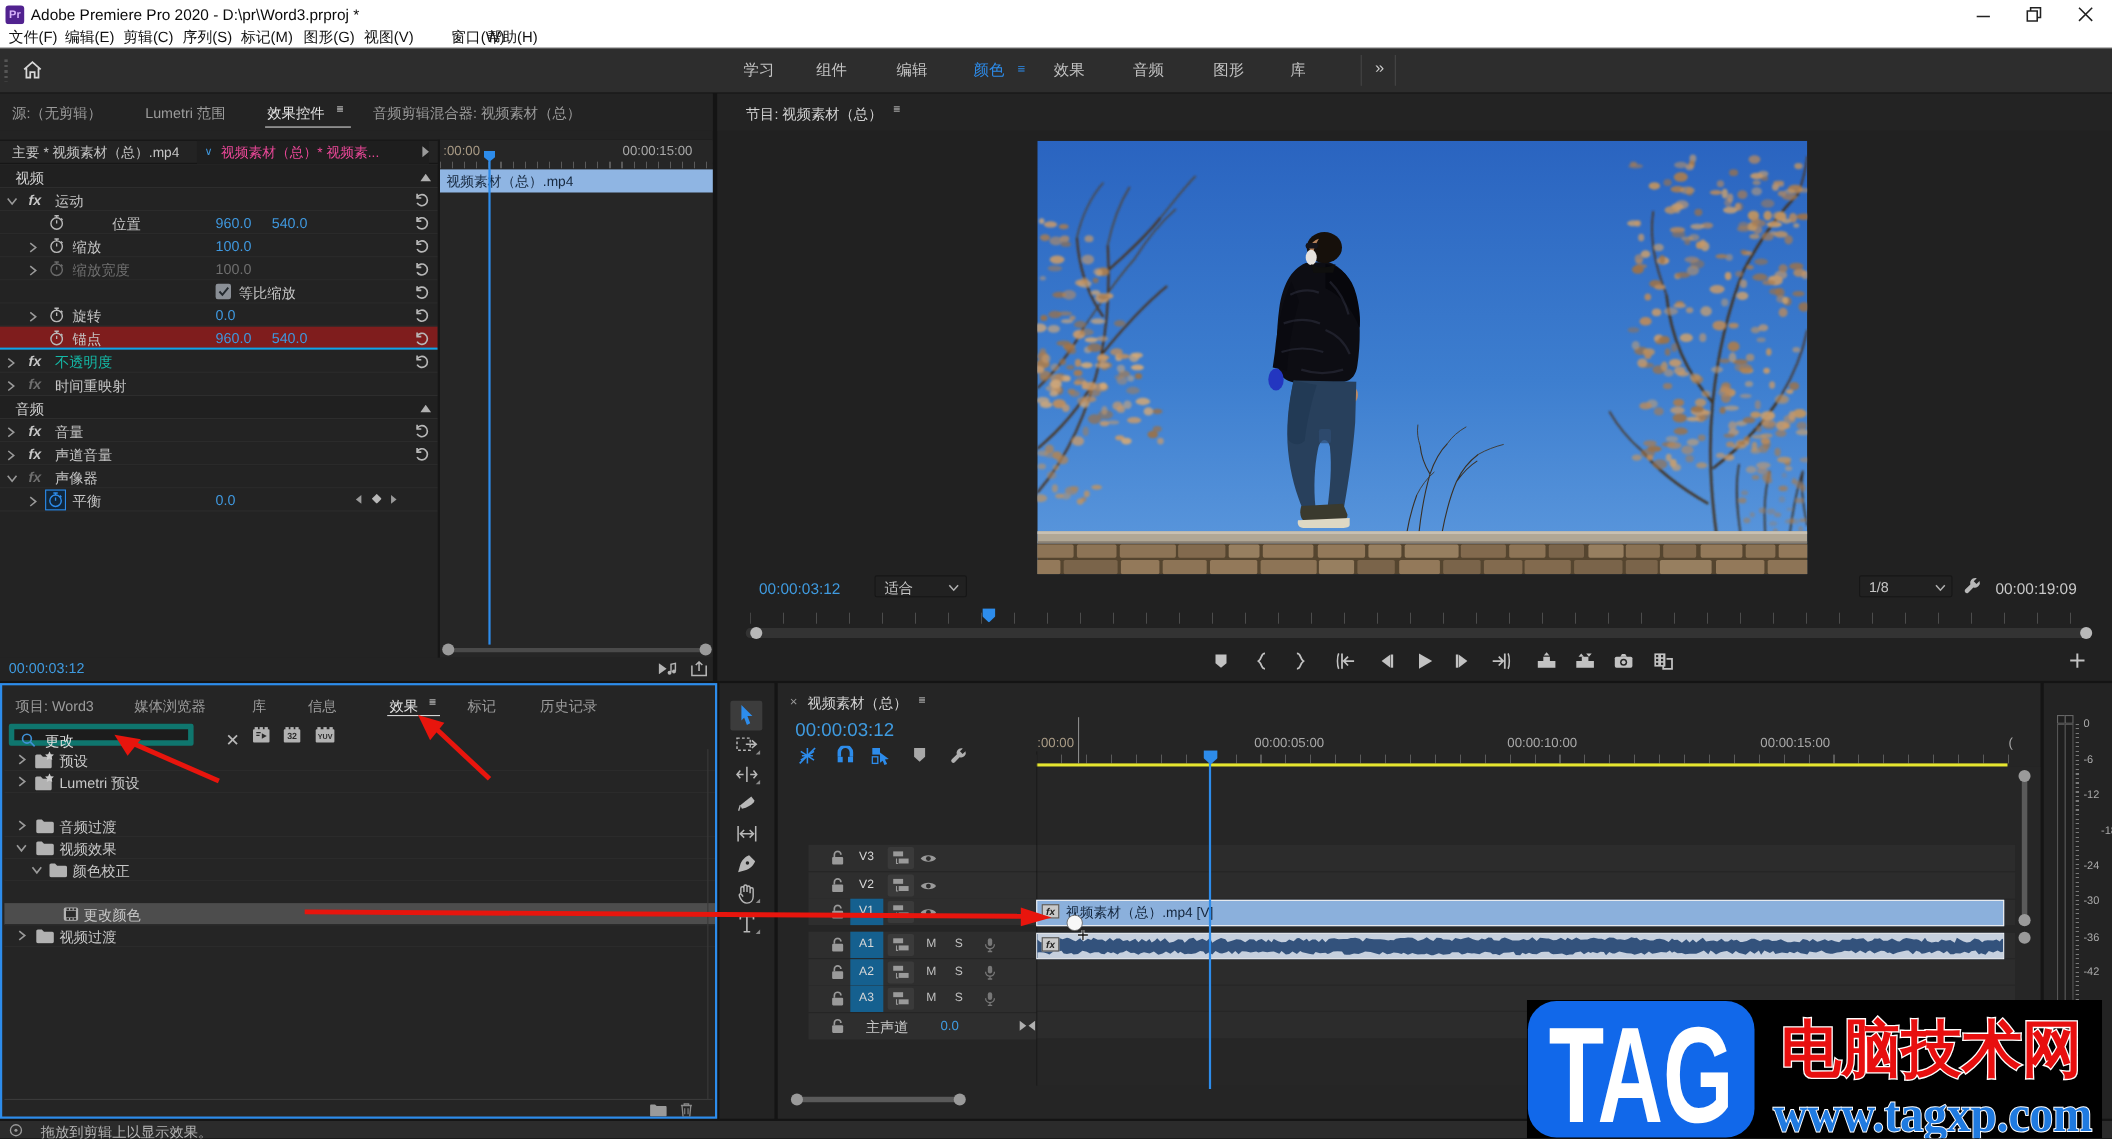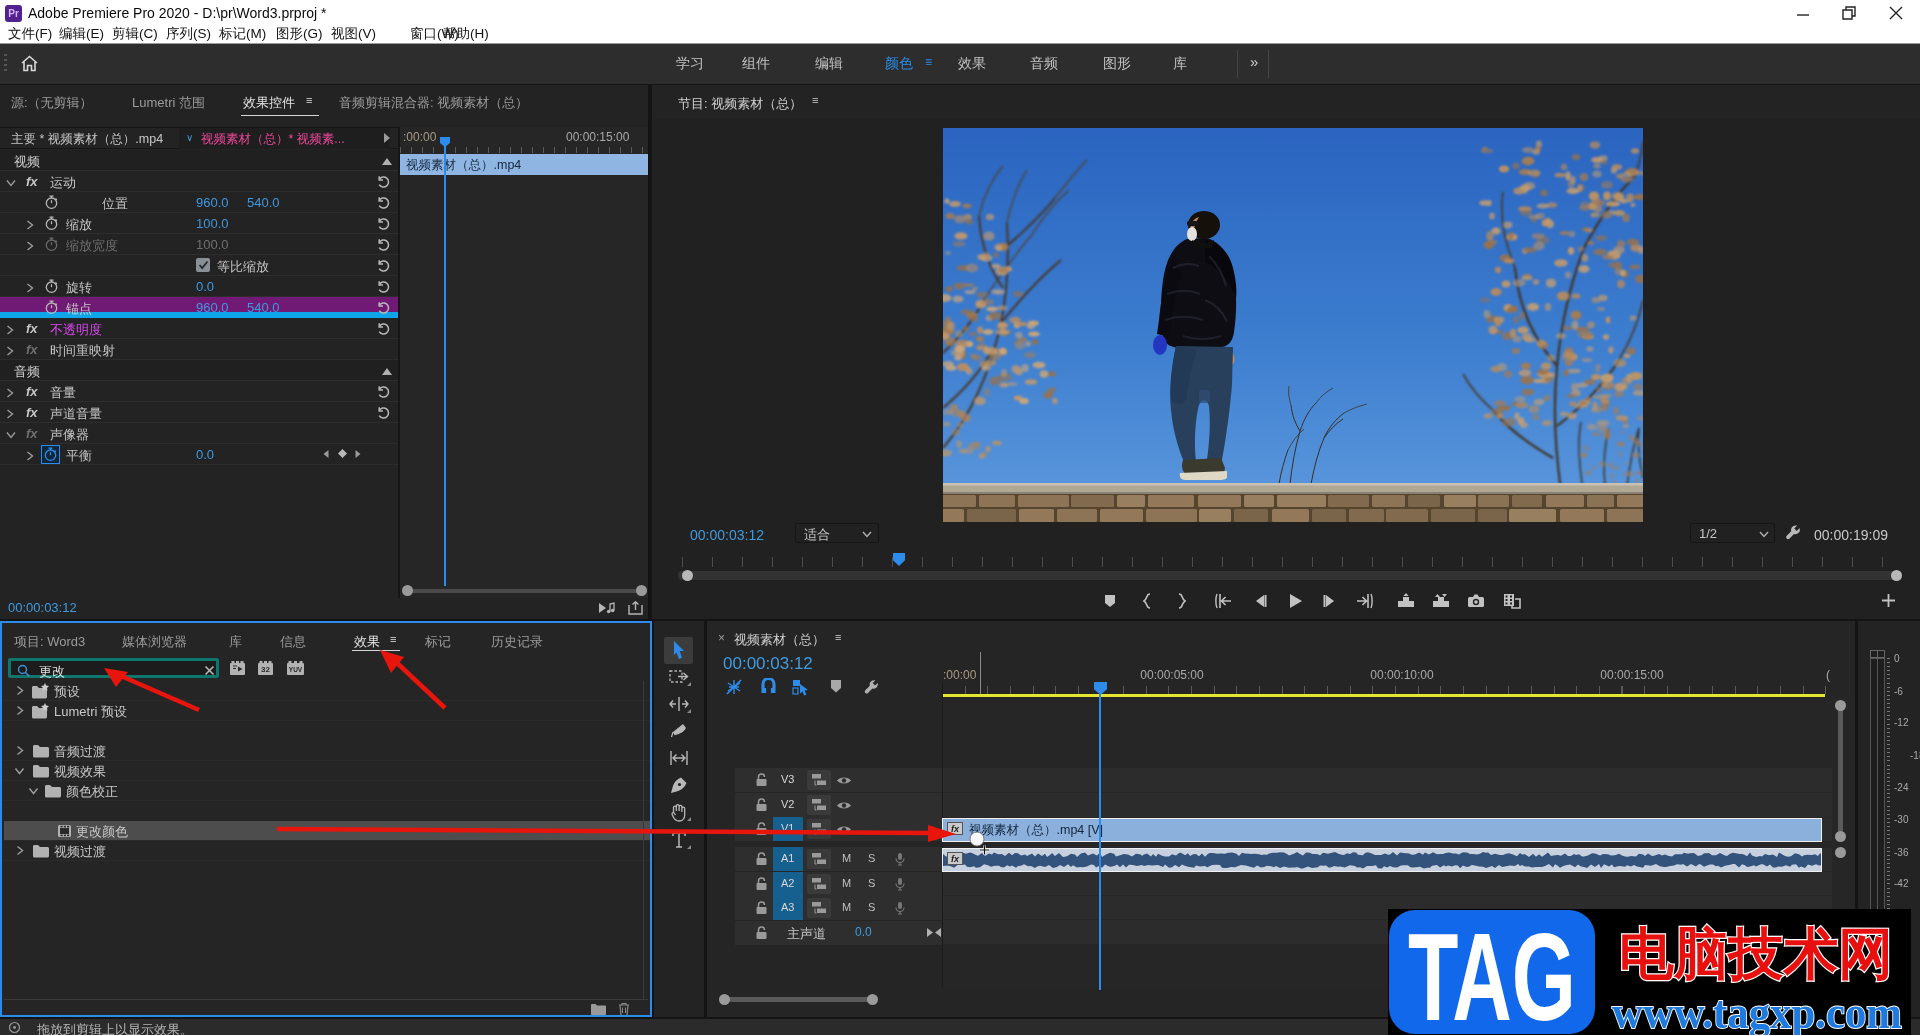--- a/index.html
+++ b/index.html
@@ -159,40 +159,40 @@
             <path d="M5.5 1.2 H9.5 M7.5 1.2 V3 M11.5 3.5 L12.8 5" stroke="#b8b8b8" stroke-width="1.3" fill="none"></path>
             <path d="M7.5 8.2 L7.5 5.2" stroke="#b8b8b8" stroke-width="1.2" fill="none"></path>
           </svg>
           <span class="t" style="left:66px;top:3px;color:#c6c6c6;">旋转</span>
           <span class="t" style="left:196px;top:3px;color:#3f97dd;">0.0</span>
           <svg class="abs" style="left:376px;top:3px" width="15" height="15" viewBox="0 0 15 15">
             <path d="M3.2 5.5 A 5 5 0 1 1 3.2 10.5" stroke="#b8b8b8" stroke-width="1.5" fill="none"></path>
             <path d="M3.2 2.2 V 6 H 7" stroke="#b8b8b8" stroke-width="1.5" fill="none"></path>
           </svg>
         </div>
-        <div style="position:relative;width:398px;height:21px;background:#701a75;border-bottom:6px solid #0ea5e9;">
+        <div style="position:relative;width:398px;height:21px;background:#7f1d1d;border-bottom:2px solid #0ea5e9;">
           <svg class="abs" style="left:44px;top:3px" width="15" height="15" viewBox="0 0 15 15">
             <circle cx="7.5" cy="8.2" r="5.2" stroke="#b8b8b8" stroke-width="1.3" fill="none"></circle>
             <path d="M5.5 1.2 H9.5 M7.5 1.2 V3 M11.5 3.5 L12.8 5" stroke="#b8b8b8" stroke-width="1.3" fill="none"></path>
             <path d="M7.5 8.2 L7.5 5.2" stroke="#b8b8b8" stroke-width="1.2" fill="none"></path>
           </svg>
           <span class="t" style="left:66px;top:3px;color:#c6c6c6;">锚点</span>
           <span class="t" style="left:196px;top:3px;color:#3f97dd;">960.0</span>
           <span class="t" style="left:247px;top:3px;color:#3f97dd;">540.0</span>
           <svg class="abs" style="left:376px;top:3px" width="15" height="15" viewBox="0 0 15 15">
             <path d="M3.2 5.5 A 5 5 0 1 1 3.2 10.5" stroke="#b8b8b8" stroke-width="1.5" fill="none"></path>
             <path d="M3.2 2.2 V 6 H 7" stroke="#b8b8b8" stroke-width="1.5" fill="none"></path>
           </svg>
         </div>
         <div style="position:relative;width:398px;height:21px;background:#232323;border-bottom:1px solid #2d2d2d;">
           <svg class="abs" style="left:6px;top:7px" width="8" height="10" viewBox="0 0 8 10">
             <path d="M1.5 1 L6.5 5 L1.5 9" stroke="#9a9a9a" stroke-width="1.4" fill="none"></path>
           </svg>
           <span class="t" style="left:26px;top:3px;font-style:italic;font-size:13px;color:#c6c6c6;font-weight:bold;">fx</span>
-          <span class="t" style="left:50px;top:3px;color:#d946ef;">不透明度</span>
+          <span class="t" style="left:50px;top:3px;color:#14b8a6;">不透明度</span>
           <svg class="abs" style="left:376px;top:3px" width="15" height="15" viewBox="0 0 15 15">
             <path d="M3.2 5.5 A 5 5 0 1 1 3.2 10.5" stroke="#b8b8b8" stroke-width="1.5" fill="none"></path>
             <path d="M3.2 2.2 V 6 H 7" stroke="#b8b8b8" stroke-width="1.5" fill="none"></path>
           </svg>
         </div>
         <div style="position:relative;width:398px;height:21px;background:#232323;border-bottom:1px solid #2d2d2d;">
           <svg class="abs" style="left:6px;top:7px" width="8" height="10" viewBox="0 0 8 10">
             <path d="M1.5 1 L6.5 5 L1.5 9" stroke="#9a9a9a" stroke-width="1.4" fill="none"></path>
           </svg>
           <span class="t" style="left:26px;top:3px;font-style:italic;font-size:13px;color:#6f6f6f;font-weight:bold;">fx</span>
@@ -803,21 +803,21 @@
         </g>
       </svg>
   <span class="t" style="left:38px;top:442px;font-size:14px;color:#3f9be0;">00:00:03:12</span>
   <div class="abs" style="left:143px;top:438px;width:84px;height:20px;border:1px solid #161616;border-radius:2px;">
     <span class="t" style="left:8px;top:2px;font-size:13px;color:#c6c6c6;">适合</span>
     <svg class="abs" style="left:66px;top:7px" width="10" height="7" viewBox="0 0 10 7">
           <path d="M1 1 L5 5.5 L9 1" stroke="#b0b0b0" stroke-width="1.4" fill="none"></path>
         </svg>
   </div>
   <div class="abs" style="left:1038px;top:438px;width:85px;height:20px;border:1px solid #161616;border-radius:2px;">
-    <span class="t" style="left:8px;top:2px;font-size:13px;color:#c6c6c6;">1/2</span>
+    <span class="t" style="left:8px;top:2px;font-size:13px;color:#c6c6c6;">1/8</span>
     <svg class="abs" style="left:68px;top:7px" width="10" height="7" viewBox="0 0 10 7">
           <path d="M1 1 L5 5.5 L9 1" stroke="#b0b0b0" stroke-width="1.4" fill="none"></path>
         </svg>
   </div>
   <svg class="abs" style="left:1132px;top:438px" width="18" height="18" viewBox="0 0 18 18">
         <path d="M11.5 2.5 a4.5 4.5 0 0 0 -4.3 5.8 L2.5 13 a2 2 0 0 0 2.8 2.8 L10 11 a4.5 4.5 0 0 0 5.6 -5.9 L12.8 7.9 L10.3 5.4 L13.1 2.6 A 4.5 4.5 0 0 0 11.5 2.5 Z" fill="#b8b8b8"></path>
       </svg>
   <span class="t" style="left:1162px;top:442px;font-size:14px;color:#c8c8c8;">00:00:19:09</span>
   <div class="abs" style="left:30px;top:472px;width:1216px;height:10px;background:repeating-linear-gradient(90deg,#4c4c4c 0 1px,transparent 1px 30px);"></div>
   <div class="abs" style="left:241px;top:468px;width:12px;height:13px;background:#2d8ceb;clip-path:polygon(0 0,100% 0,100% 55%,50% 100%,0 55%);"></div>
@@ -884,21 +884,21 @@
 <div class="abs" style="left:0;top:621px;width:652px;height:396px;background:#252525;border:2px solid #2d8ceb;overflow:hidden;">
   <span class="t" style="left:12px;top:10px;font-size:13px;color:#9b9b9b;">项目: Word3</span>
   <span class="t" style="left:120px;top:10px;font-size:13px;color:#9b9b9b;">媒体浏览器</span>
   <span class="t" style="left:227px;top:10px;font-size:13px;color:#9b9b9b;">库</span>
   <span class="t" style="left:278px;top:10px;font-size:13px;color:#9b9b9b;">信息</span>
   <span class="t" style="left:352px;top:10px;font-size:13px;color:#e3e3e3;">效果</span>
   <span class="t" style="left:388px;top:10px;font-size:11px;color:#e3e3e3;">≡</span>
   <div class="abs" style="left:350px;top:27px;width:48px;height:1px;background:#d5d5d5;"></div>
   <span class="t" style="left:423px;top:10px;font-size:13px;color:#9b9b9b;">标记</span>
   <span class="t" style="left:489px;top:10px;font-size:13px;color:#9b9b9b;">历史记录</span>
-  <div class="abs" style="left:6px;top:35px;width:211px;height:20px;background:#1c1c1c;border:3px solid #0f766e;border-radius:2px;">
+  <div class="abs" style="left:6px;top:35px;width:168px;height:20px;background:#1c1c1c;border:5px solid #0f766e;border-radius:2px;">
     <svg class="abs" style="left:6px;top:3px" width="14" height="14" viewBox="0 0 14 14">
           <circle cx="5.5" cy="5.5" r="4" stroke="#3f8fd4" stroke-width="1.5" fill="none"></circle>
           <path d="M8.5 8.5 L12.5 12.5" stroke="#3f8fd4" stroke-width="1.5"></path>
         </svg>
     <span class="t" style="left:28px;top:2px;font-size:13px;color:#e0e0e0;">更改</span>
     <svg class="abs" style="left:193px;top:4px" width="11" height="11" viewBox="0 0 11 11">
           <path d="M1.5 1.5 L9.5 9.5 M9.5 1.5 L1.5 9.5" stroke="#b8b8b8" stroke-width="1.6"></path>
         </svg>
   </div>
   <svg class="abs" style="left:227px;top:37px" width="17" height="16" viewBox="0 0 17 16">

